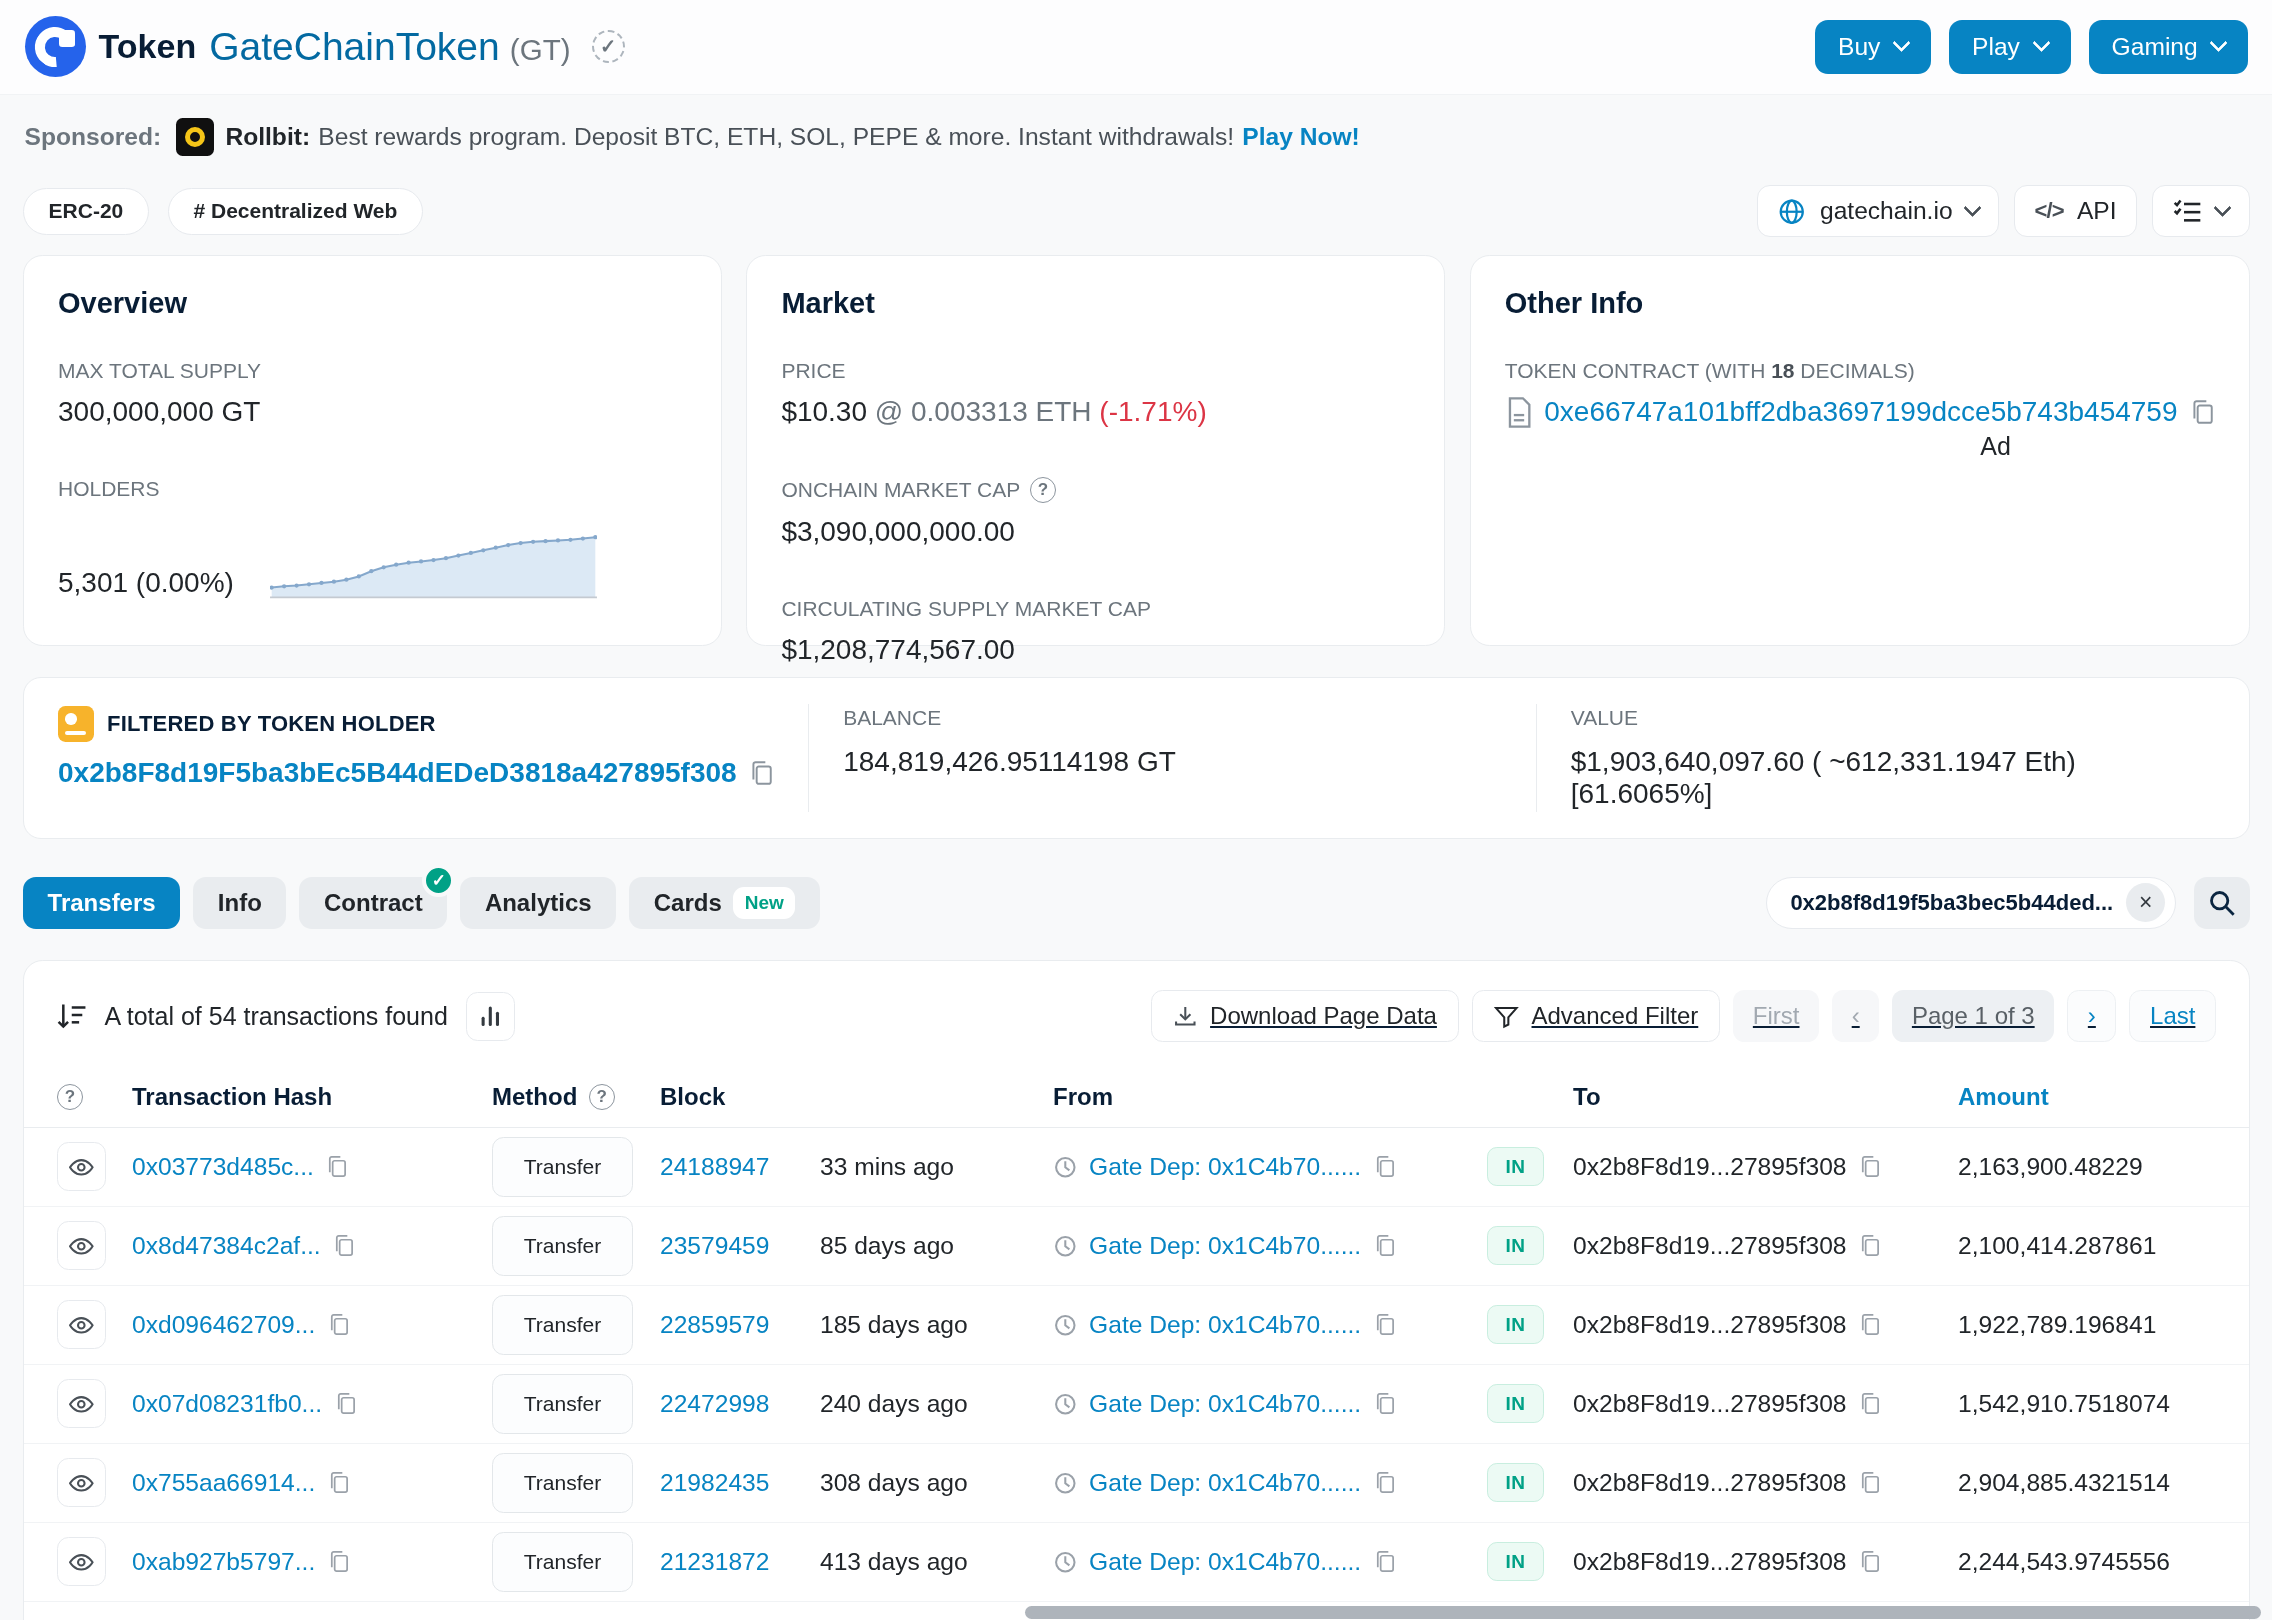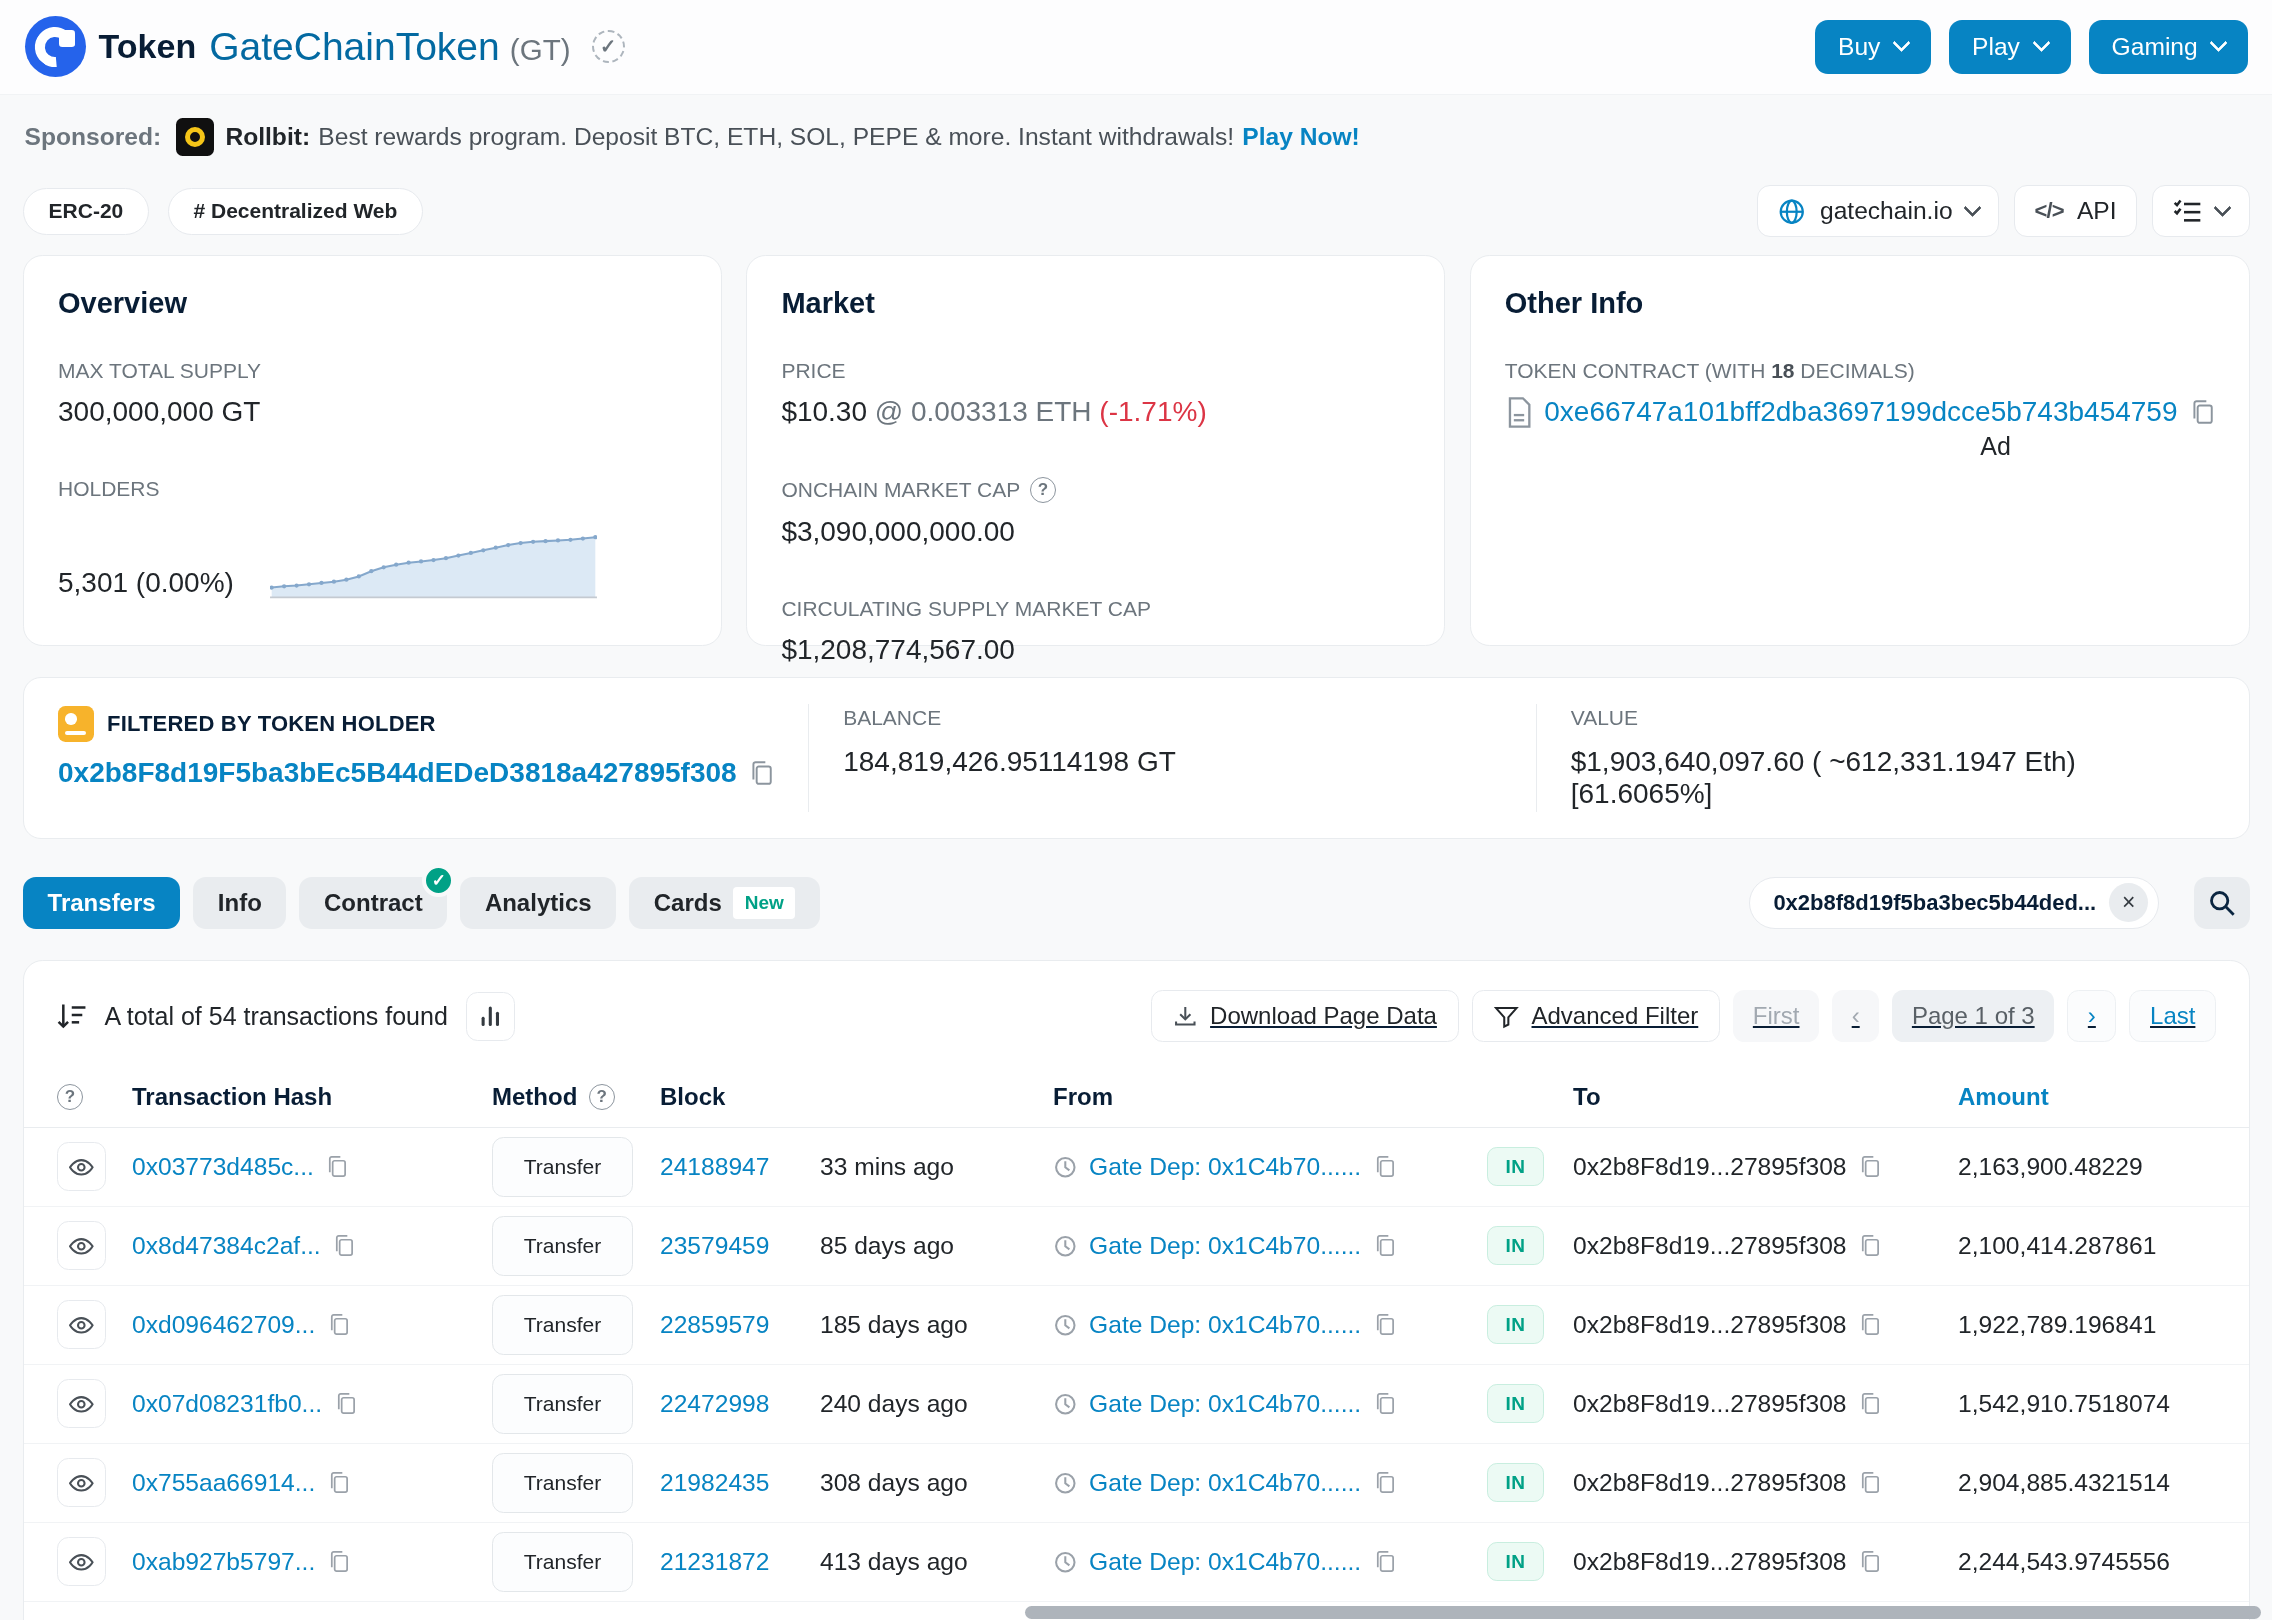--- a/index.html
+++ b/index.html
@@ -88,22 +88,22 @@
   
   .tabsrow { display:flex; align-items:center; gap:13px; margin:38px 23px 0; }
   .tab { height:52px; padding:0 24.6px; border-radius:13px; background:#e9ecef; color:#212529;
     font-size:24px; font-weight:600; display:inline-flex; align-items:center; position:relative;
     border:none; font-family:inherit; cursor:pointer; }
   .tab.active { background:#0784c3; color:#fff; }
   .tab .check-badge { position:absolute; top:-13px; right:-8.2px; width:33px; height:33px; border-radius:50%;
     background:#00a186; border:4.1px solid #f8f9fa; color:#fff; font-size:17px; font-weight:700;
     display:flex; align-items:center; justify-content:center; }
   .new-badge { background:#fff; color:#00a186; font-size:19px; font-weight:700;
-    border-radius:4px; padding:4.9px 11.5px; margin-left:11.5px; }
-  .tabsrow-right { margin-left:auto; display:flex; align-items:center; gap:35px; }
+    border-radius:11px; padding:4.9px 11.5px; margin-left:11.5px; }
+  .tabsrow-right { margin-left:auto; display:flex; align-items:center; gap:18px; }
   .chip { height:52px; border:1.6px solid #e7eaee; background:#fff; border-radius:818px;
     display:flex; align-items:center; gap:13px; padding:0 9.8px 0 23px; font-size:22px; font-weight:700; }
   .chip-x { width:39px; height:39px; border-radius:50%; background:#e9ecef; border:none; cursor:pointer;
     font-size:23px; color:#343a40; display:flex; align-items:center; justify-content:center; font-family:inherit;}
   .search-btn { width:56px; height:52px; border-radius:13px; background:#e9ecef; border:none; cursor:pointer;
     display:flex; align-items:center; justify-content:center; }
 
   
   .tablecard { margin:31px 23px 0; background:#fff; border:1.6px solid #e9ecef; border-radius:19.6px;
     height:753px; overflow:hidden; }

